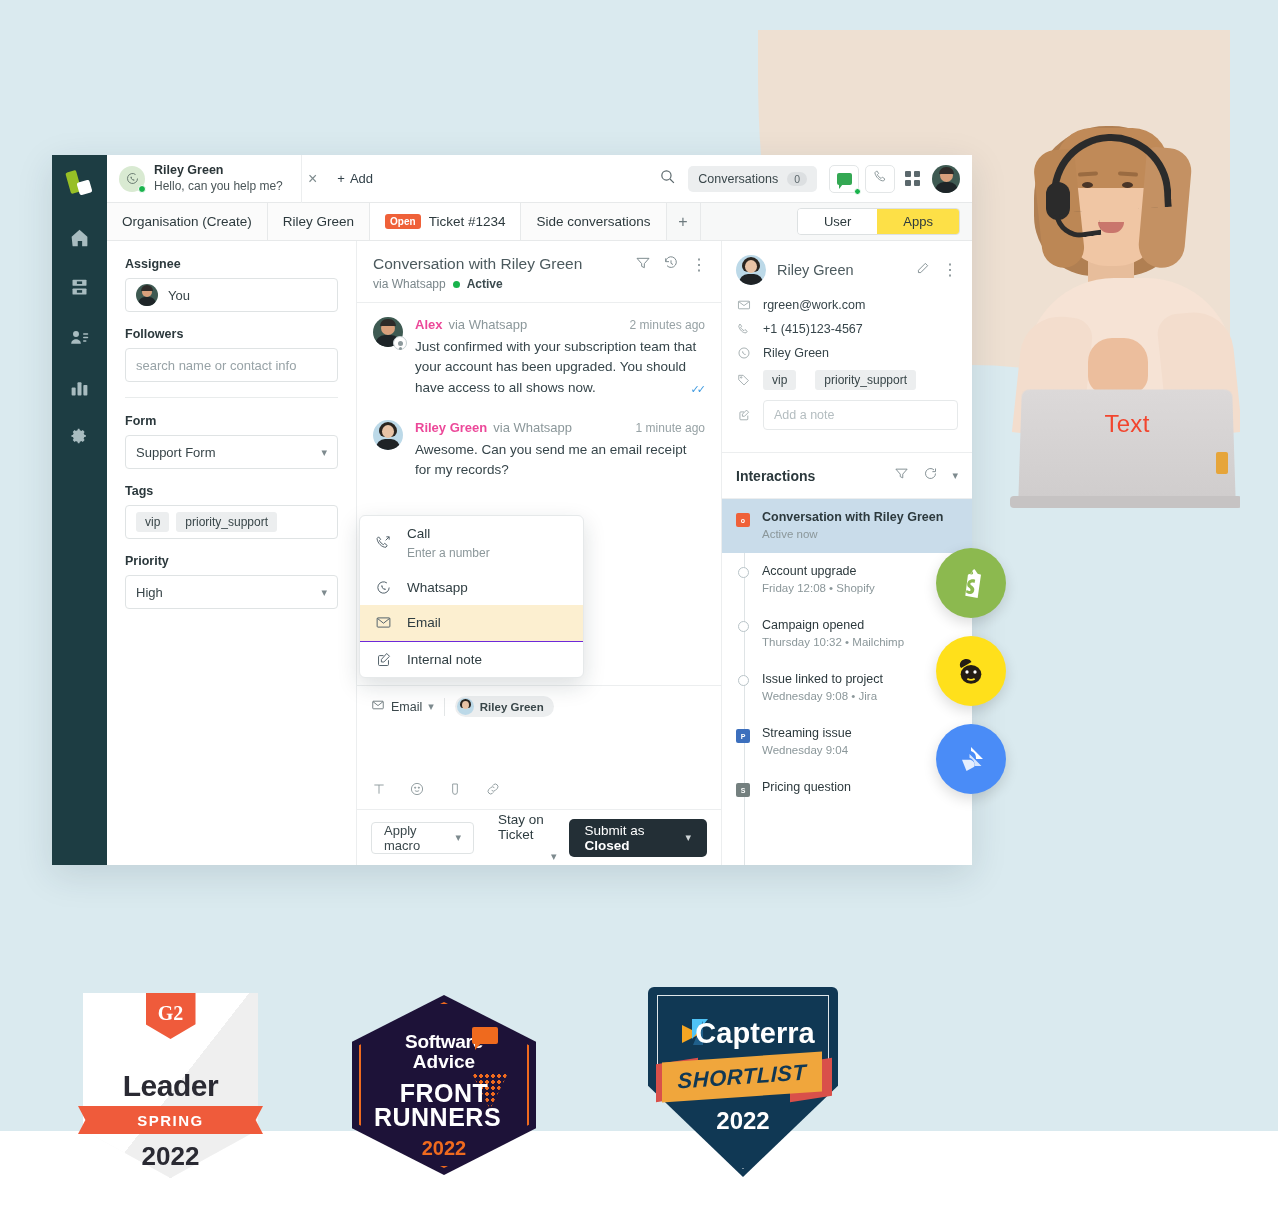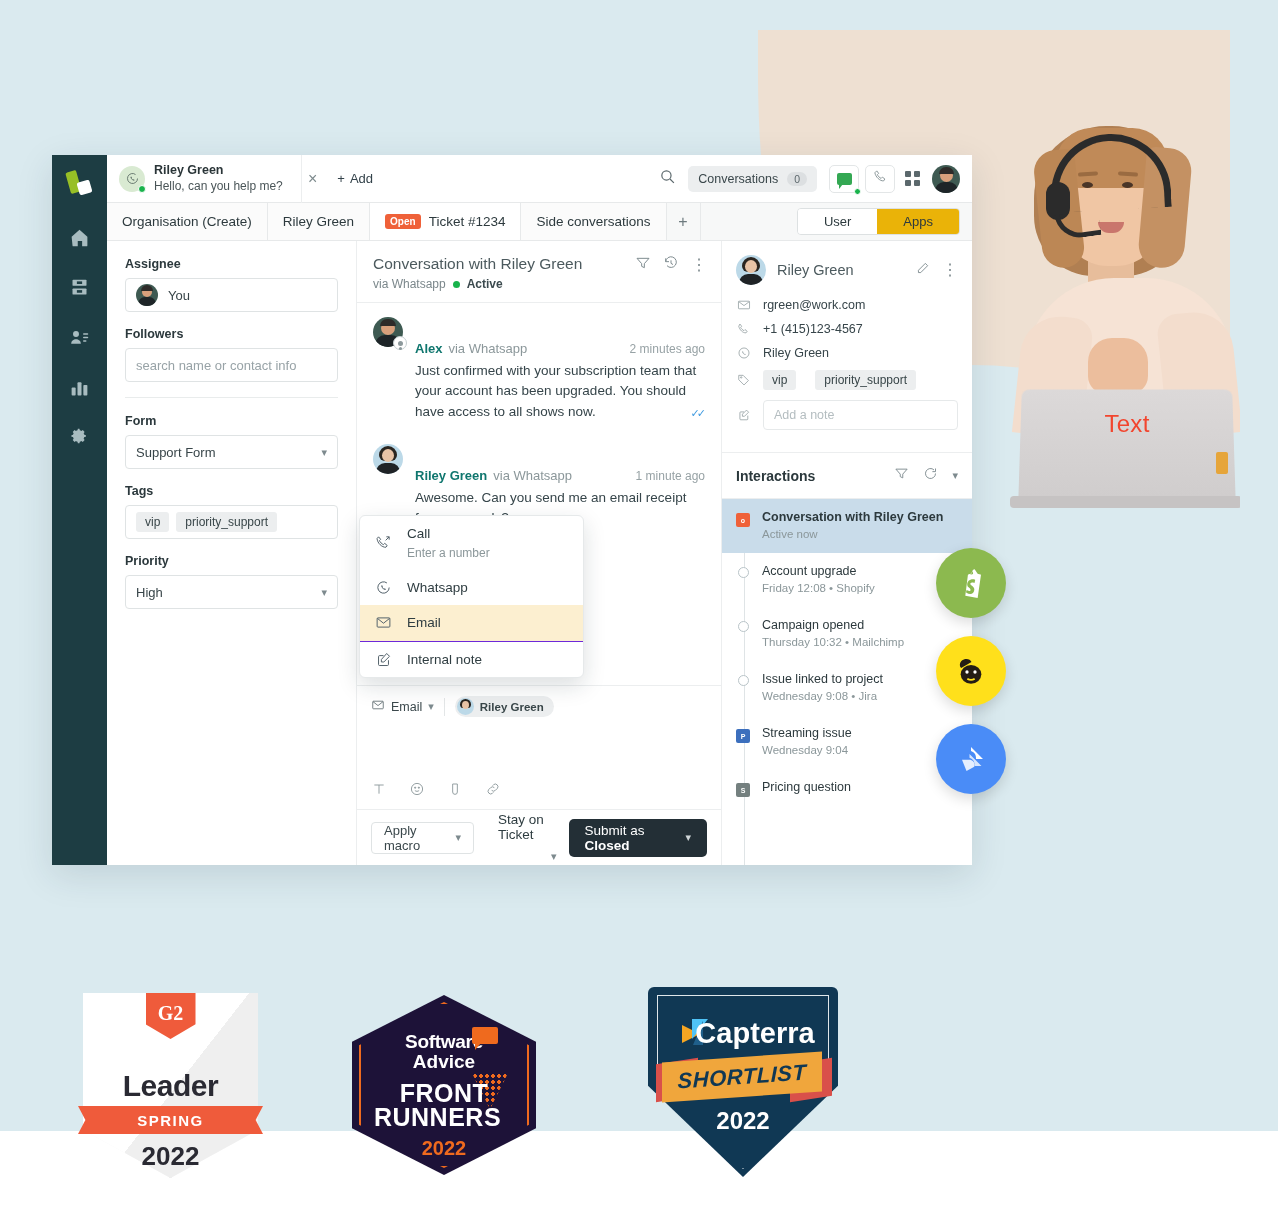--- a/index.html
+++ b/index.html
@@ -186,21 +186,21 @@
   .crumb.active { background:#fff; }
   .badge-open {
     background:#ef6139; color:#fff; font-size:10px; font-weight:bold; border-radius:3px; padding:2px 5px;
   }
   .crumb-plus { width:34px; display:flex; align-items:center; justify-content:center; color:#6d7a7e; font-size:16px; border-right:1px solid #e7e9ea; cursor:pointer;}
   .crumb-spacer { flex:1; background:#f7f8f8;}
   .seg {
     display:flex; align-self:center; margin-right:12px; border-radius:4px; overflow:hidden;
     border:1px solid #dde1e2;
   }
-  .seg div { padding:5px 26px; font-size:13px; color:#2d3a3e; background:#eab308; cursor:pointer;}
+  .seg div { padding:5px 26px; font-size:13px; color:#2d3a3e; background:#fde047; cursor:pointer;}
   .seg div.on { background:#fff; }
 
   
   .body { flex:1; display:flex; min-height:0; }
 
   
   .props { width: 250px; flex:0 0 250px; padding: 16px 18px 0 18px; border-right:1px solid #eceeef;}
   .p-label { font-size:12.5px; font-weight:bold; color:#2b3markers; }
   .p-label { font-size:12.5px; font-weight:bold; color:#2b383c; margin-bottom:7px;}
   .p-field {
@@ -239,21 +239,21 @@
   .av-riley .fc { position:absolute; left:9px; top:5px; width:12px; height:13px; background:#e8c3a6; border-radius:50%;}
   .av-riley .hr { position:absolute; left:6px; top:2px; width:18px; height:15px; background:#2a2520; border-radius:9px 9px 6px 6px;}
   .av-riley .bd { position:absolute; left:3px; top:19px; width:24px; height:12px; background:#1f2326; border-radius:9px 9px 0 0;}
   .agent-badge {
     position:absolute; right:-4px; bottom:-3px; width:14px; height:14px; border-radius:50%;
     background:#fff; border:1px solid #c6cfd1; display:flex; align-items:center; justify-content:center;
   }
   .agent-badge:after { content:""; width:5px; height:5px; border-radius:50%; background:#8d999c; box-shadow:0 5px 0 -1px #8d999c;}
   .m-body { flex:1; min-width:0; }
   .m-head { display:flex; align-items:baseline; }
-  .m-name { font-size:13px; font-weight:bold; color:#0f766e;margin-top:24px;}
+  .m-name { font-size:13px; font-weight:bold; color:#ec4899;}
   .m-via { font-size:13px; color:#8b979a; margin-left:6px;}
   .m-time { margin-left:auto; font-size:12px; color:#97a2a5;}
   .m-text { font-size:13.5px; color:#36454a; line-height:1.5; margin-top:5px; position:relative;}
   .ticks { position:absolute; right:2px; bottom:-1px; color:#3f9ae0; font-size:11px; letter-spacing:-3px;}
 
   
   .menu {
     position:absolute; left:2px; top:274px; width:225px; background:#fff;
     border:1px solid #e6e9ea; border-radius:6px; box-shadow:0 8px 22px rgba(20,40,50,.15);
     overflow:hidden; z-index:20;

